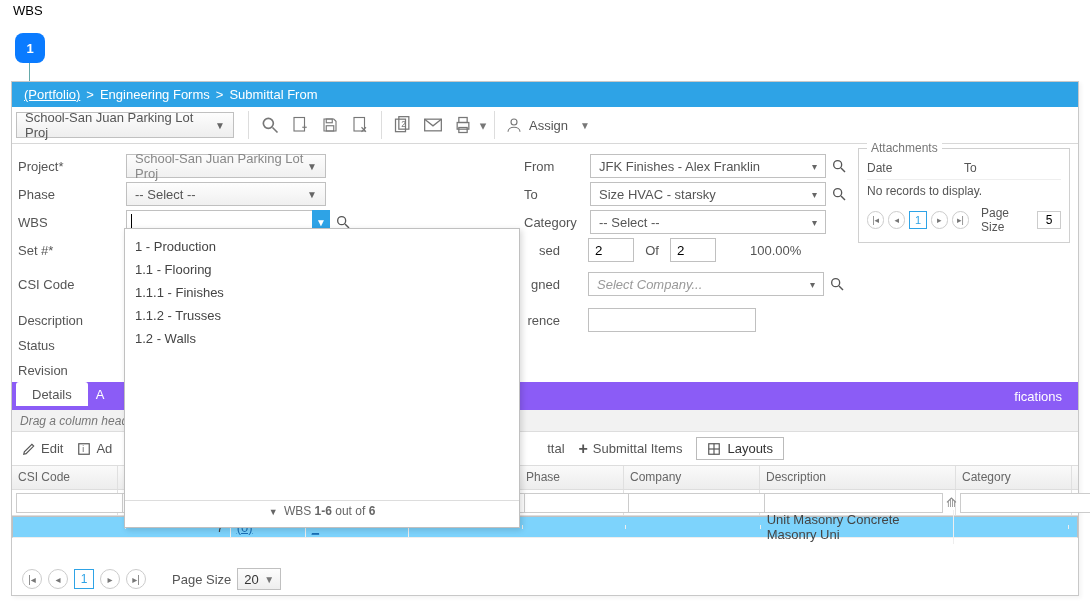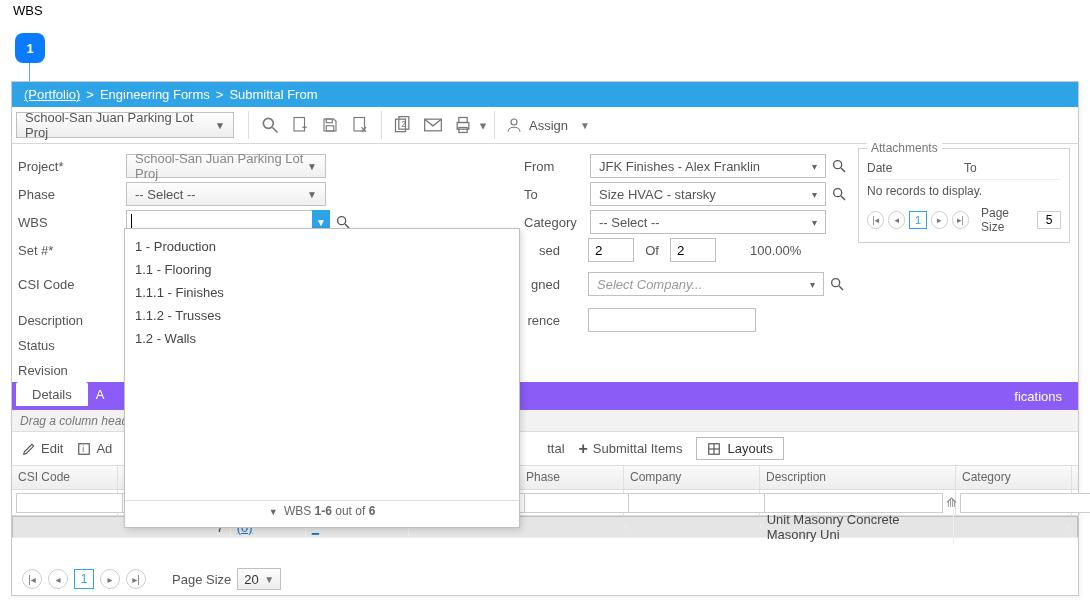--- a/index.html
+++ b/index.html
@@ -75,21 +75,21 @@
   .gh { border-right: 1px solid #e0e0e0; padding: 4px 6px; }
   .gh1{width:106px}.gh2{width:106px}.gh3{width:76px}.gh4{width:104px}.gh5{width:116px}.gh6{width:104px}.gh7{width:136px}.gh8{width:196px}.gh9{width:116px}
 
   .filterrow { position: absolute; top: 408px; left: 0; right: 0; height: 26px; border-bottom: 1px solid #ddd; display: flex; }
   .fc { border-right: 1px solid #e0e0e0; padding: 2px 4px; display: flex; align-items: center; gap: 3px; }
   .fi { flex: 1; height: 20px; border: 1px solid #ccc; }
   .funnel { width: 16px; height: 16px; display: flex; align-items: center; justify-content: center; color: #888; cursor: pointer; }
 
   .gridrows { position: absolute; top: 434px; left: 0; right: 0; }
   .gr { height: 22px; display: flex; border-bottom: 1px solid #eee; font-size: 13px; color: #444; }
-  .gr.sel { background: #e5e5e5; }
+  .gr.sel { background: #7dd3fc; }
   .gc { border-right: 1px solid #eee; padding: 2px 6px; display: flex; align-items: center; }
   .gc a { color: #1a6fb5; text-decoration: underline; cursor: pointer; }
   .gc .rt { margin-left: auto; }
   .gc .und { color: #1a6fb5; text-decoration: underline; }
 
   .bottompager { position: absolute; top: 480px; left: 0; right: 0; height: 34px; display: flex; align-items: center; padding-left: 10px; gap: 6px; }
   .bottompager .pbtn { width: 20px; height: 20px; border: 1px solid #ccc; border-radius: 10px; display: flex; align-items: center; justify-content: center; color: #777; font-size: 10px; cursor: pointer; }
   .bottompager .pnum { width: 20px; height: 20px; border: 1px solid #2ea3e6; color: #2ea3e6; display: flex; align-items: center; justify-content: center; font-size: 12px; }
   .psz-sel { width: 44px; height: 22px; border: 1px solid #c0c0c0; background: linear-gradient(#fdfdfd,#eee); display: flex; align-items: center; justify-content: space-between; padding: 0 6px; cursor: pointer; }
 

